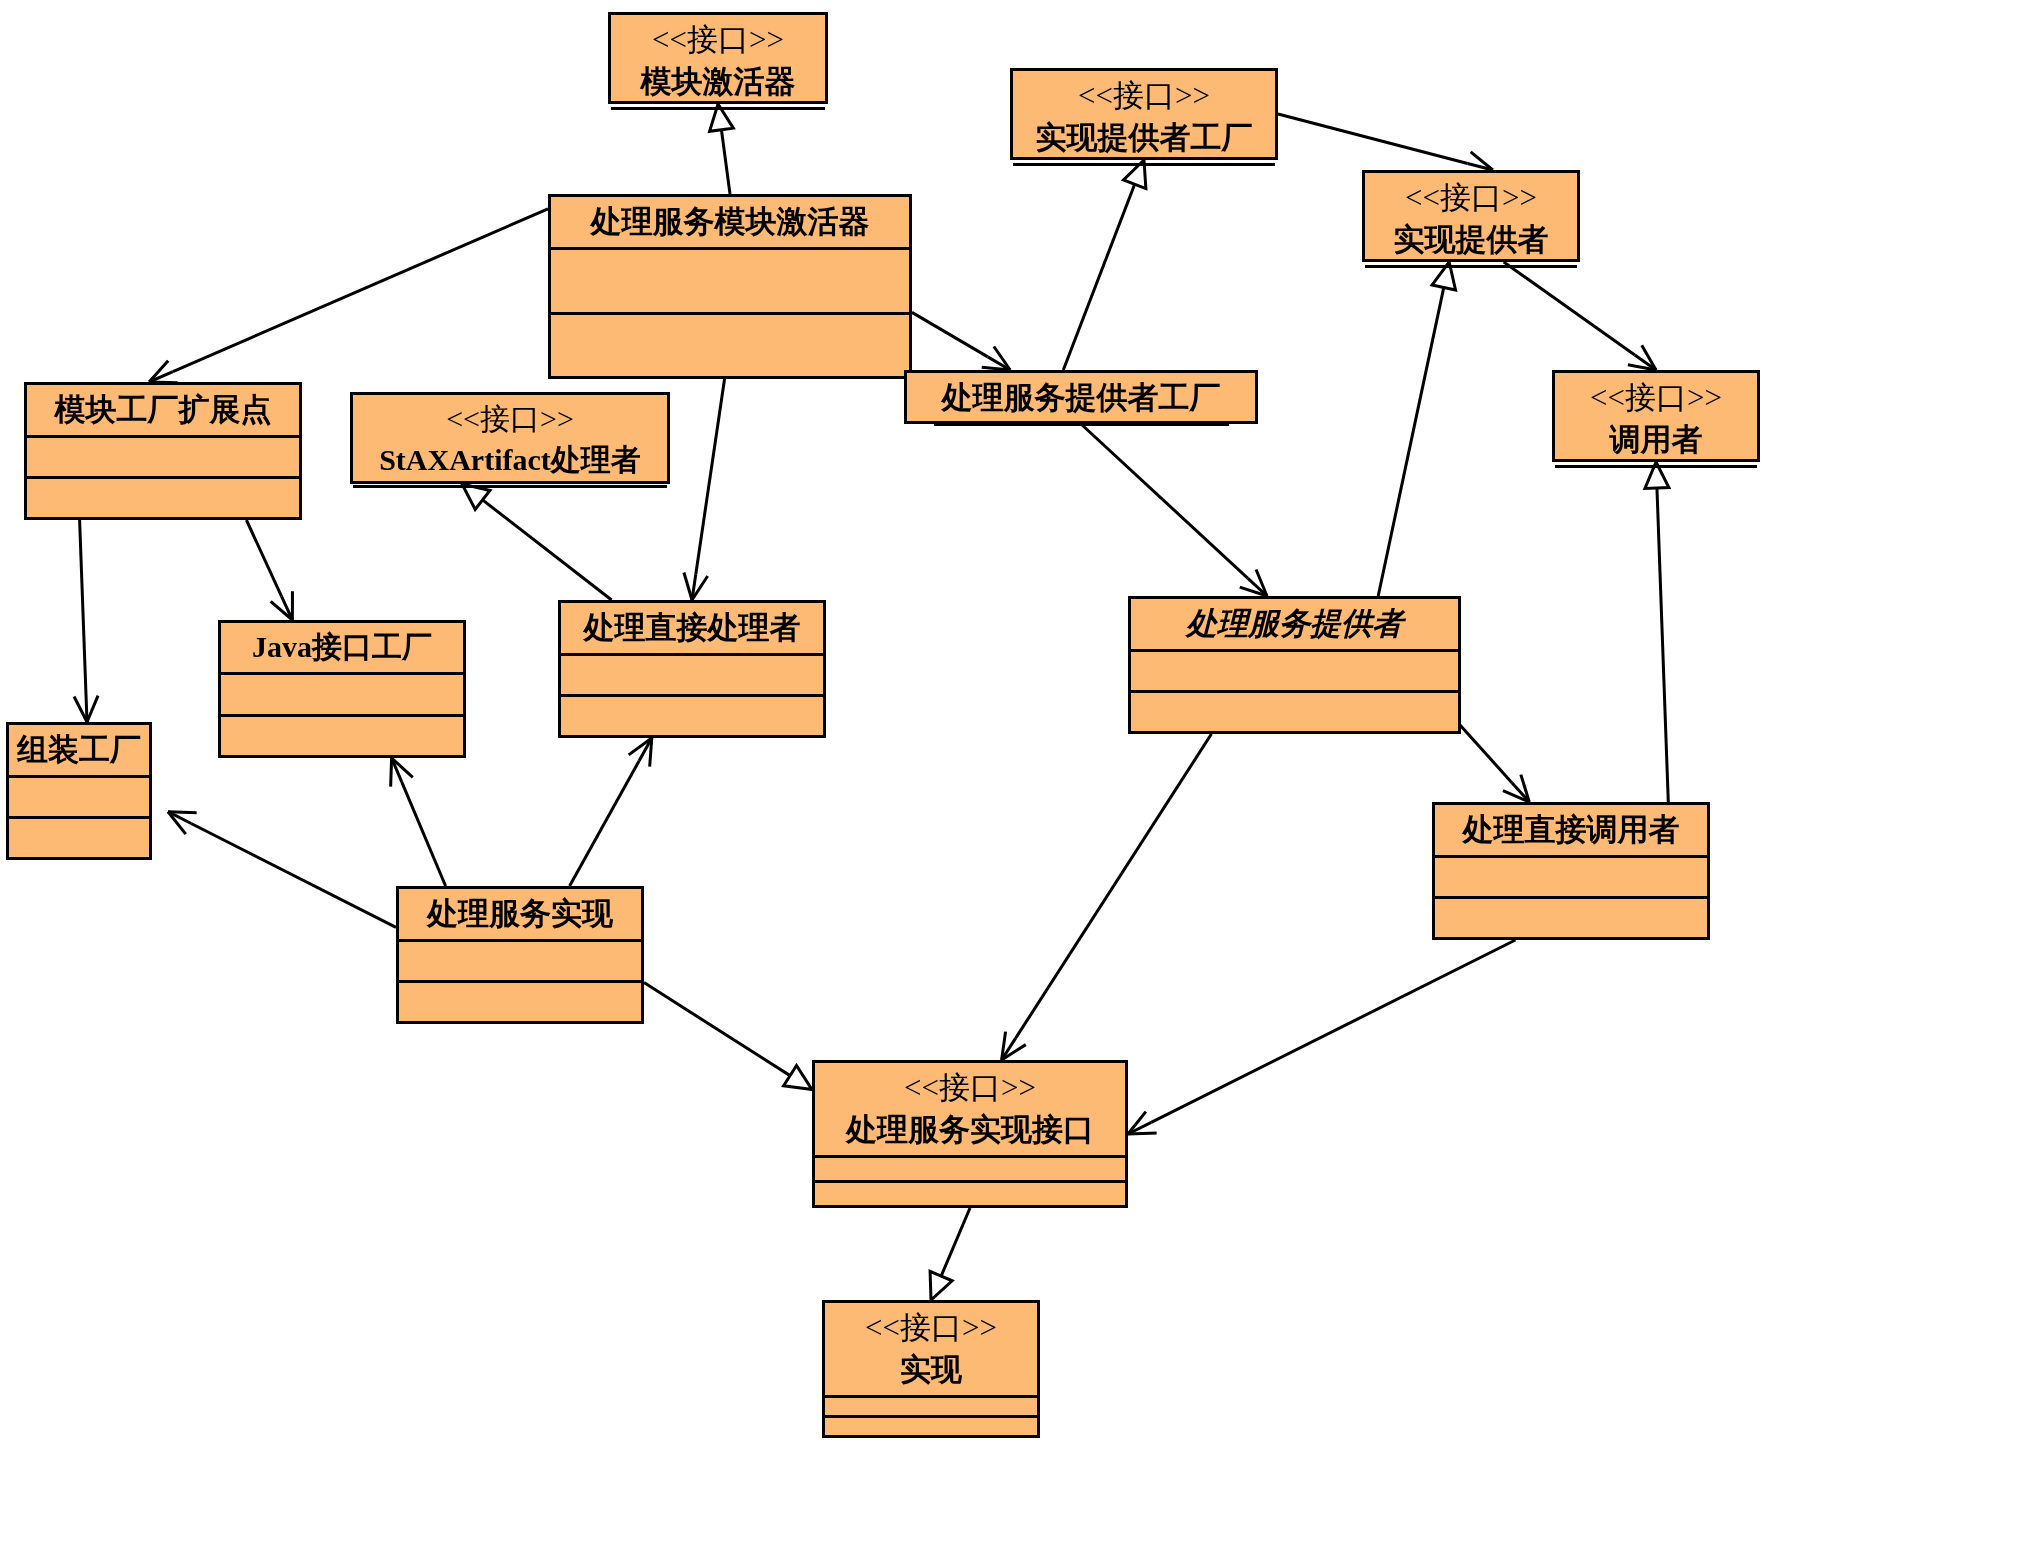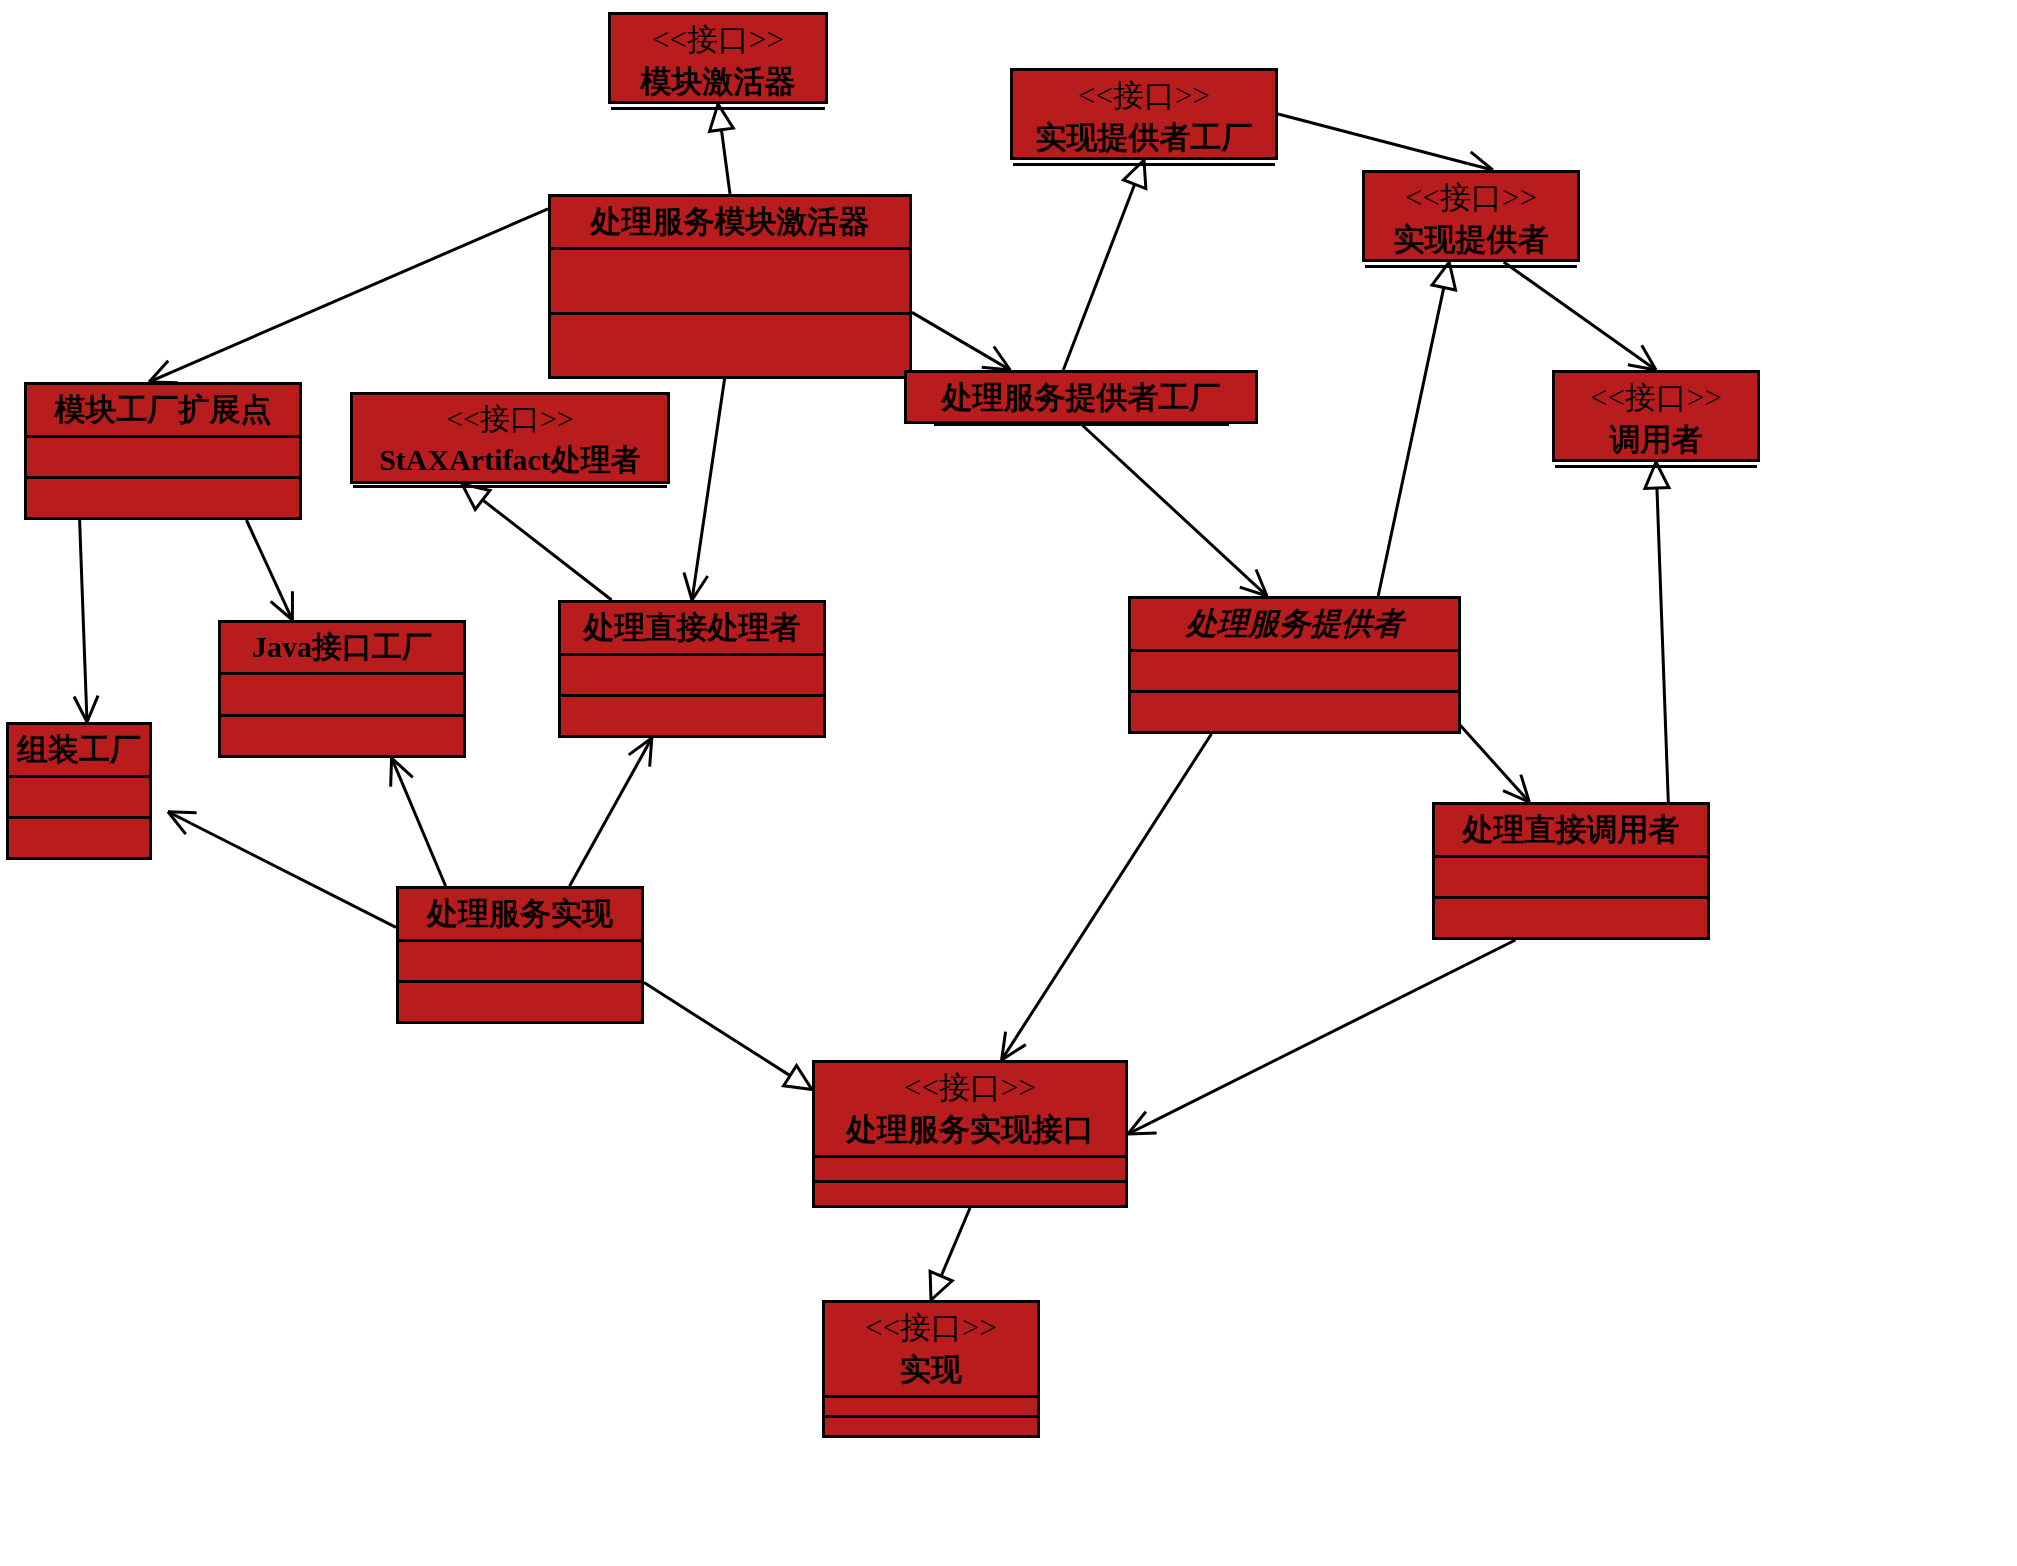--- a/index.html
+++ b/index.html
@@ -9,21 +9,21 @@
     background: #fff;
   }
   #diagram {
     position: relative;
     width: 2017px;
     height: 1566px;
   }
   .uml-box {
     position: absolute;
     border: 3px solid #000;
-    background: #b91c1c;
+    background: #fdba74;
     box-sizing: border-box;
     display: flex;
     flex-direction: column;
   }
   .uml-head {
     border-bottom: 3px solid #000;
     text-align: center;
     font-weight: bold;
     display: flex;
     flex-direction: column;

